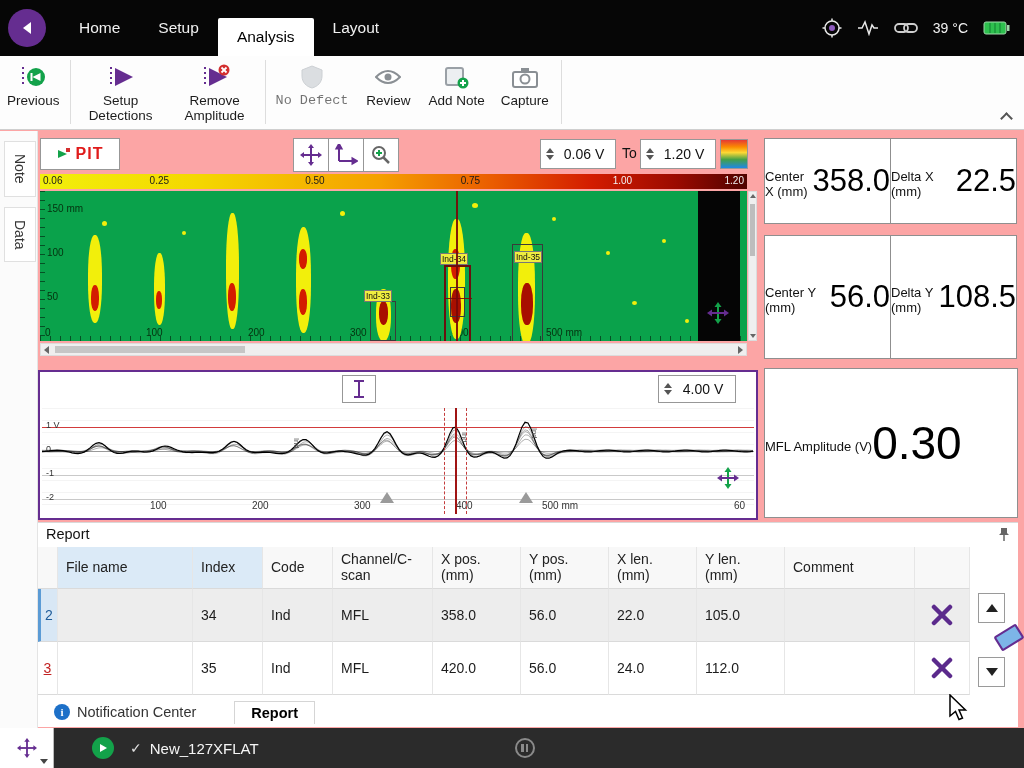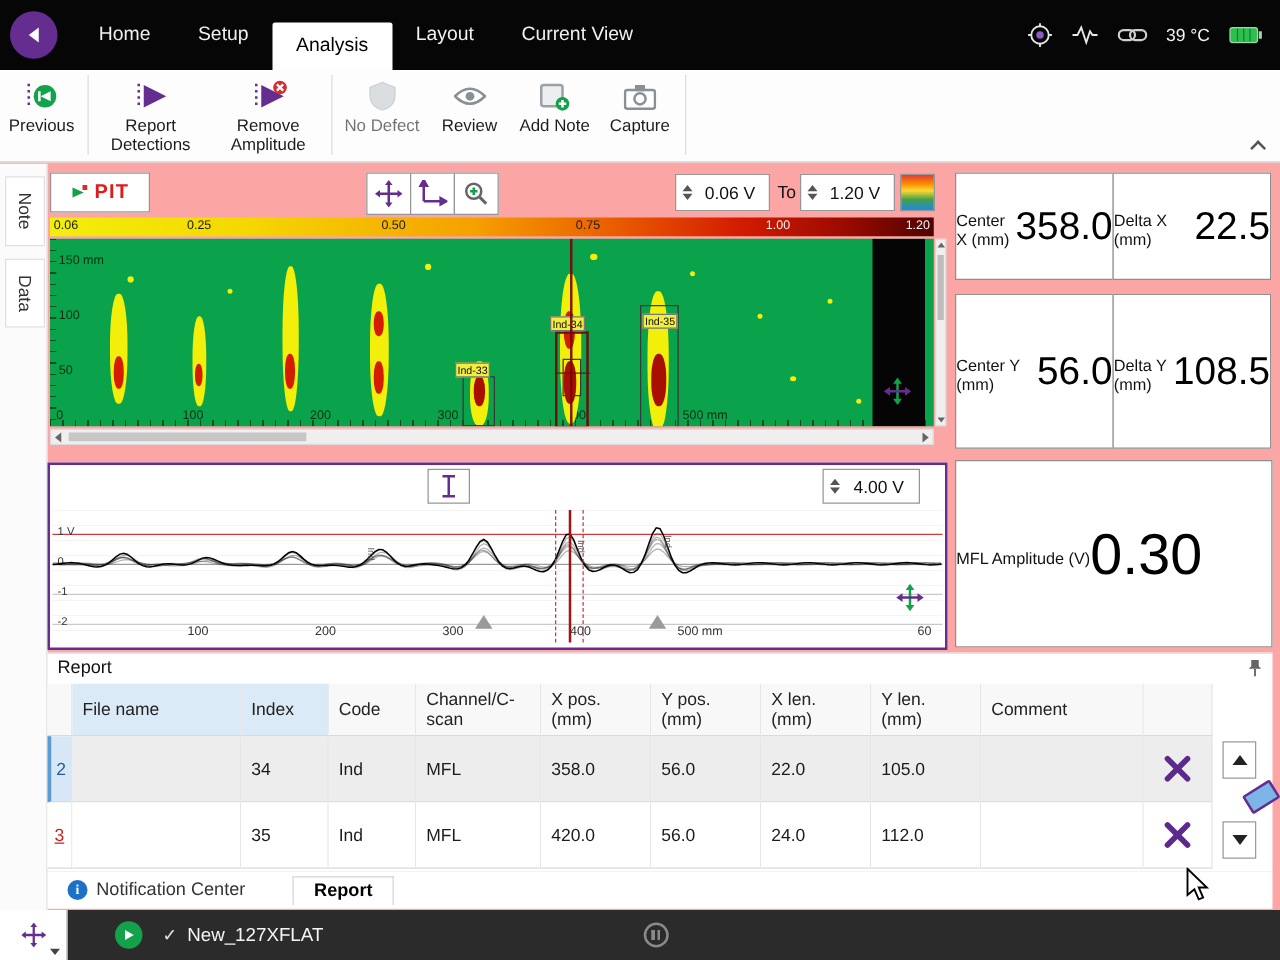--- a/index.html
+++ b/index.html
@@ -11,21 +11,21 @@
   #back-btn{width:38px;height:38px;border-radius:50%;background:#652d90;margin:0 14px 0 8px;display:flex;align-items:center;justify-content:center;color:#fff;font-size:15px;}
   .top-tab{padding:0 19px;height:56px;line-height:56px;color:#f0f0f0;font-size:15.5px;}
   .top-tab.active{background:#ffffff;color:#000;height:38px;line-height:38px;margin-top:18px;border-radius:2px 2px 0 0;}
   #topbar-right{margin-left:auto;display:flex;align-items:center;gap:15px;margin-right:14px;color:#fff;}
   #temp-label{font-size:14px;color:#f2f2f2;}
 
   
   #ribbon{position:absolute;left:0;top:56px;width:1024px;height:74px;background:#fdfdfd;border-bottom:1px solid #cfcfcf;display:flex;align-items:flex-start;padding-top:3px;box-sizing:border-box;}
   .rbtn{display:flex;flex-direction:column;align-items:center;justify-content:flex-start;padding:2px 7px;font-size:13.5px;color:#1c1c1c;text-align:center;line-height:1.12;min-width:52px;}
   .rbtn .ric{height:32px;display:flex;align-items:center;justify-content:center;}
-  .rbtn.disabled{opacity:.62;}
+  .rbtn.disabled{opacity:.62;font-family:Liberation Mono, monospace;}
   .rsep{width:1px;background:#ddd;height:64px;margin:1px 3px 0 3px;}
   .rbtn .lbl{max-width:80px;}
   #ribbon-collapse{position:absolute;left:1002px;top:114px;width:10px;height:8px;}
   #ribbon-collapse span{display:block;width:7px;height:7px;border-left:2px solid #555;border-top:2px solid #555;transform:rotate(45deg);}
 
   
   #side-tabs{position:absolute;left:0;top:131px;width:37px;height:597px;background:#fbfbfb;border-right:1px solid #e4e4e4;}
   .vtab{writing-mode:vertical-rl;font-size:14px;color:#333;background:#fff;border:1px solid #e0e0e0;padding:12px 7px;margin:10px 4px 8px 4px;}
 
   
@@ -146,21 +146,20 @@
   <div id="topbar">
     <div id="back-btn">
       <svg width="14" height="14" viewBox="0 0 14 14">
           <path d="M11 1 L3 7 L11 13 Z" fill="#fff"></path>
         </svg>
     </div>
     <div class="top-tab">Home</div>
     <div class="top-tab">Setup</div>
     <div class="top-tab active">Analysis</div>
     <div class="top-tab">Layout</div>
-    <div class="top-tab">Current View</div>
     <div id="topbar-right">
       <svg width="20" height="20" viewBox="0 0 20 20">
         <circle cx="10" cy="10" r="7" fill="none" stroke="#e8e8e8" stroke-width="1.5"></circle>
         <circle cx="10" cy="10" r="3" fill="#8e5bbf"></circle>
         <g stroke="#e8e8e8" stroke-width="1.5">
             <line x1="10" y1="0.5" x2="10" y2="3"></line>
             <line x1="10" y1="17" x2="10" y2="19.5"></line>
             <line x1="0.5" y1="10" x2="3" y2="10"></line>
             <line x1="17" y1="10" x2="19.5" y2="10"></line>
           </g>
@@ -198,21 +197,21 @@
       <span class="lbl">Previous</span>
     </div>
     <div class="rsep"></div>
     <div class="rbtn">
       <span class="ric">
         <svg width="30" height="26" viewBox="0 0 30 26">
             <line x1="5" y1="3" x2="5" y2="23" stroke="#652d90" stroke-width="2" stroke-dasharray="2,3"></line>
             <path d="M9 4 L27 13 L9 22 Z" fill="#652d90"></path>
           </svg>
       </span>
-      <span class="lbl">Report Detections</span>
+      <span class="lbl">Setup Detections</span>
     </div>
     <div class="rbtn">
       <span class="ric">
         <svg width="30" height="26" viewBox="0 0 30 26">
             <line x1="5" y1="3" x2="5" y2="23" stroke="#652d90" stroke-width="2" stroke-dasharray="2,3"></line>
             <path d="M9 4 L27 13 L9 22 Z" fill="#652d90"></path>
             <circle cx="24" cy="6" r="5.5" fill="#d32f2f"></circle>
             <g stroke="#fff" stroke-width="1.8">
               <line x1="21.5" y1="3.5" x2="26.5" y2="8.5"></line>
               <line x1="26.5" y1="3.5" x2="21.5" y2="8.5"></line>

